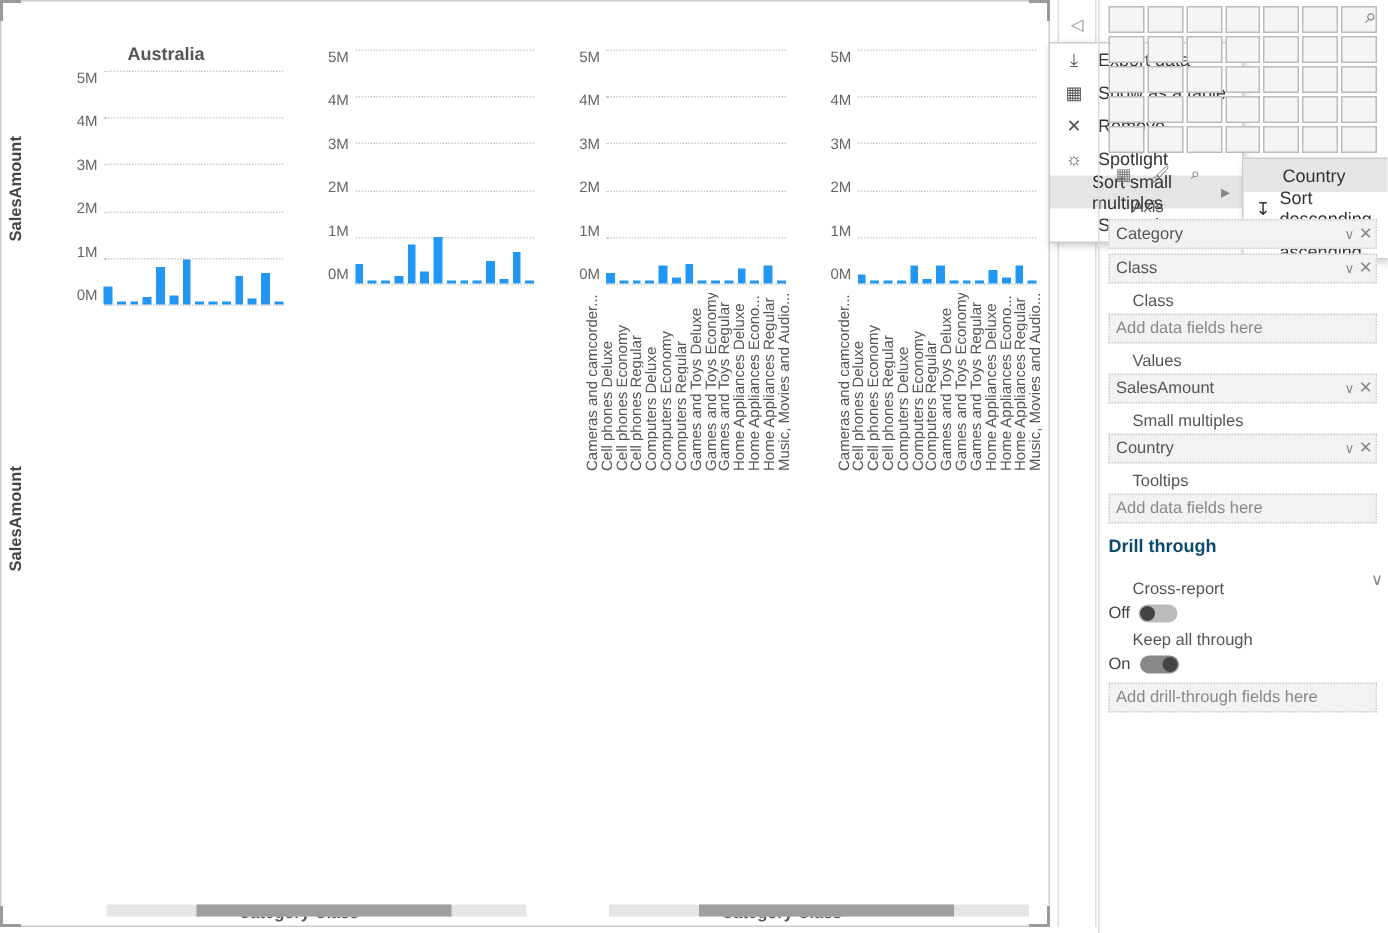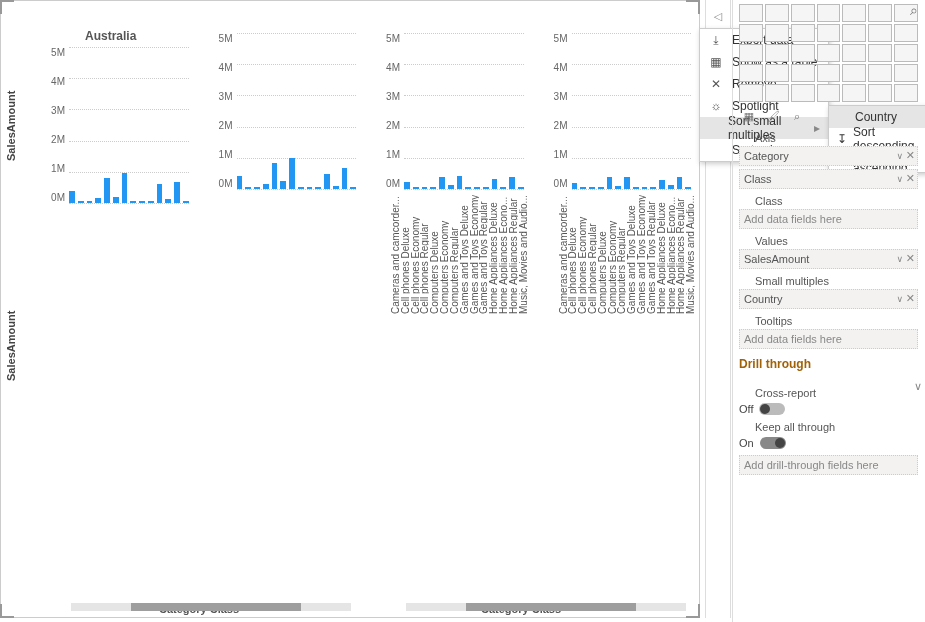--- a/index.html
+++ b/index.html
@@ -171,21 +171,21 @@
   .viz-gallery div {
     height:18px; border:1px solid #bbb; background:#f5f5f5;
   }
   .mini-icons {
     display:flex; gap:8px; margin:4px 0 8px 2px;
     color:#777;
   }
   .mini-icons span { width:16px; height:16px; display:inline-flex; align-items:center; justify-content:center; }
 
   .well-heading { font-size:11px; color:#555; margin:6px 0 2px 16px; }
-  .format-pane h4 { font-size:12px; font-weight:600; color:#a16207; margin:8px 0 16px 0; }
+  .format-pane h4 { font-size:12px; font-weight:600; color:#0c4a6e; margin:8px 0 16px 0; }
   .well {
     background:#f3f2f1; border:1px dotted #ccc;
     height:20px; display:flex; align-items:center;
     padding:4px 4px; font-size:11px; color:#555;
     margin-bottom:3px; position:relative;
   }
   .well.empty { color:#888; font-style:normal; }
   .well .chev {
     position:absolute; right:14px; top:4px; color:#888; font-size:9px;
   }

